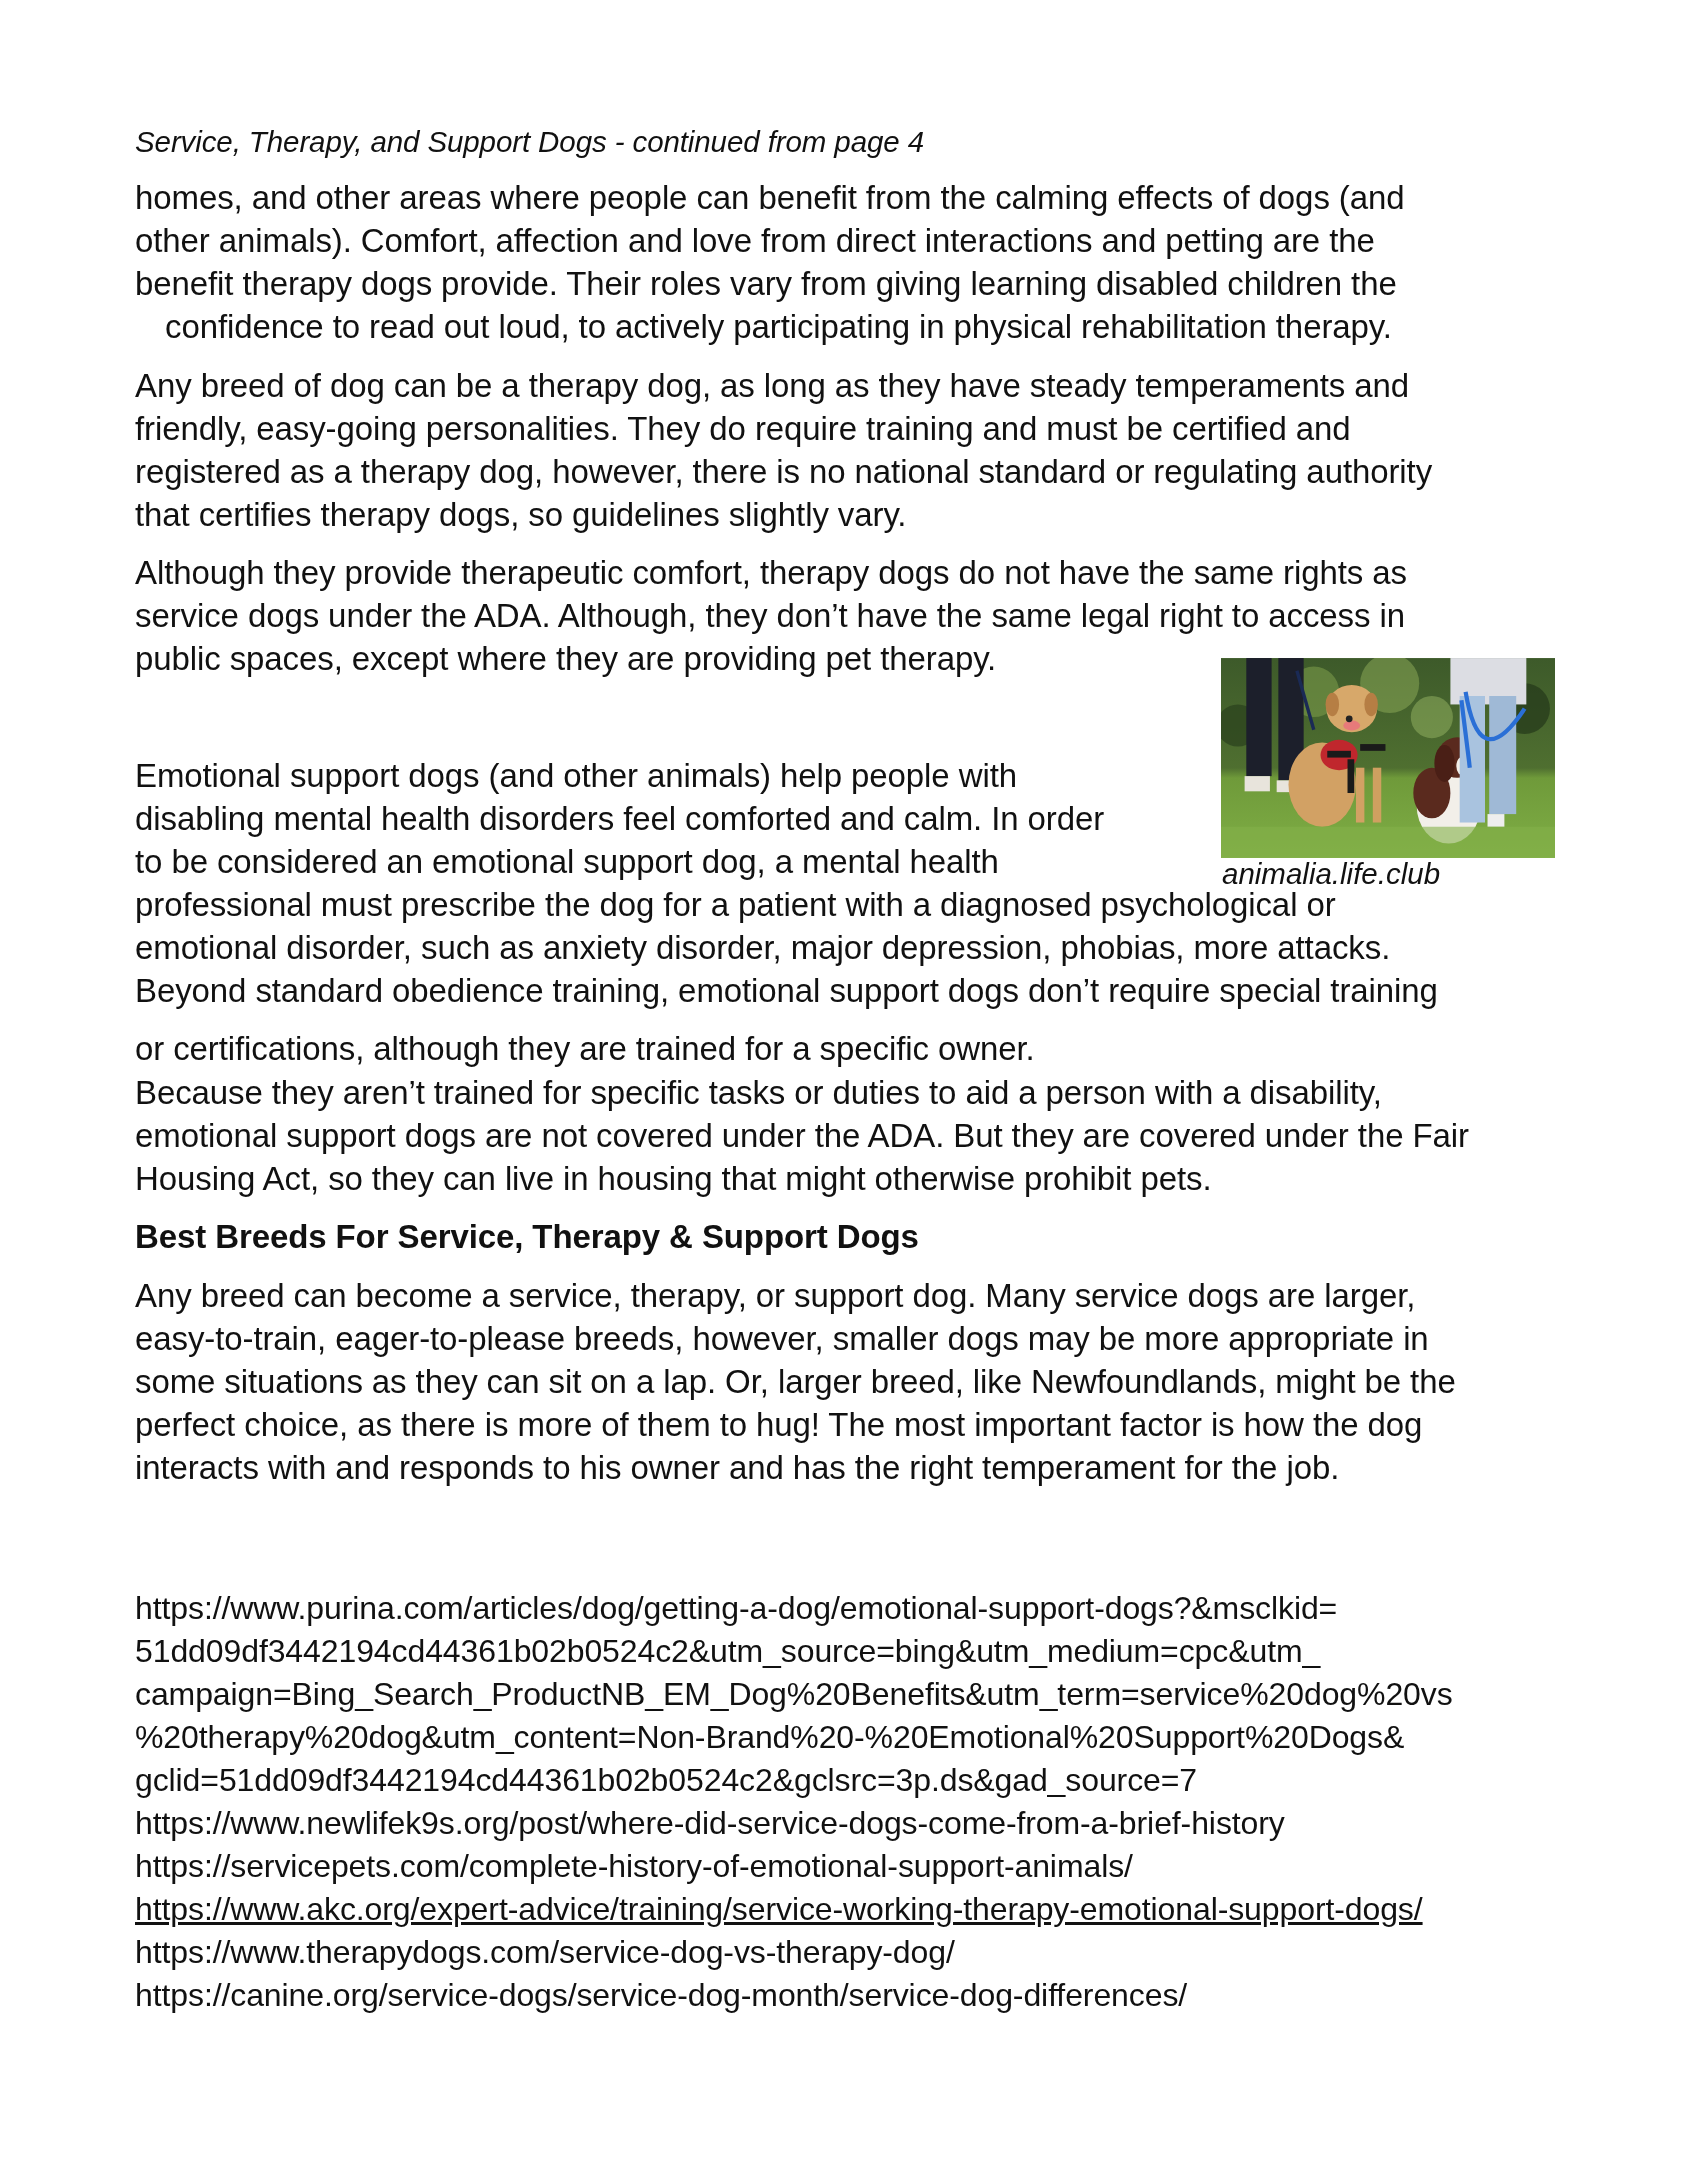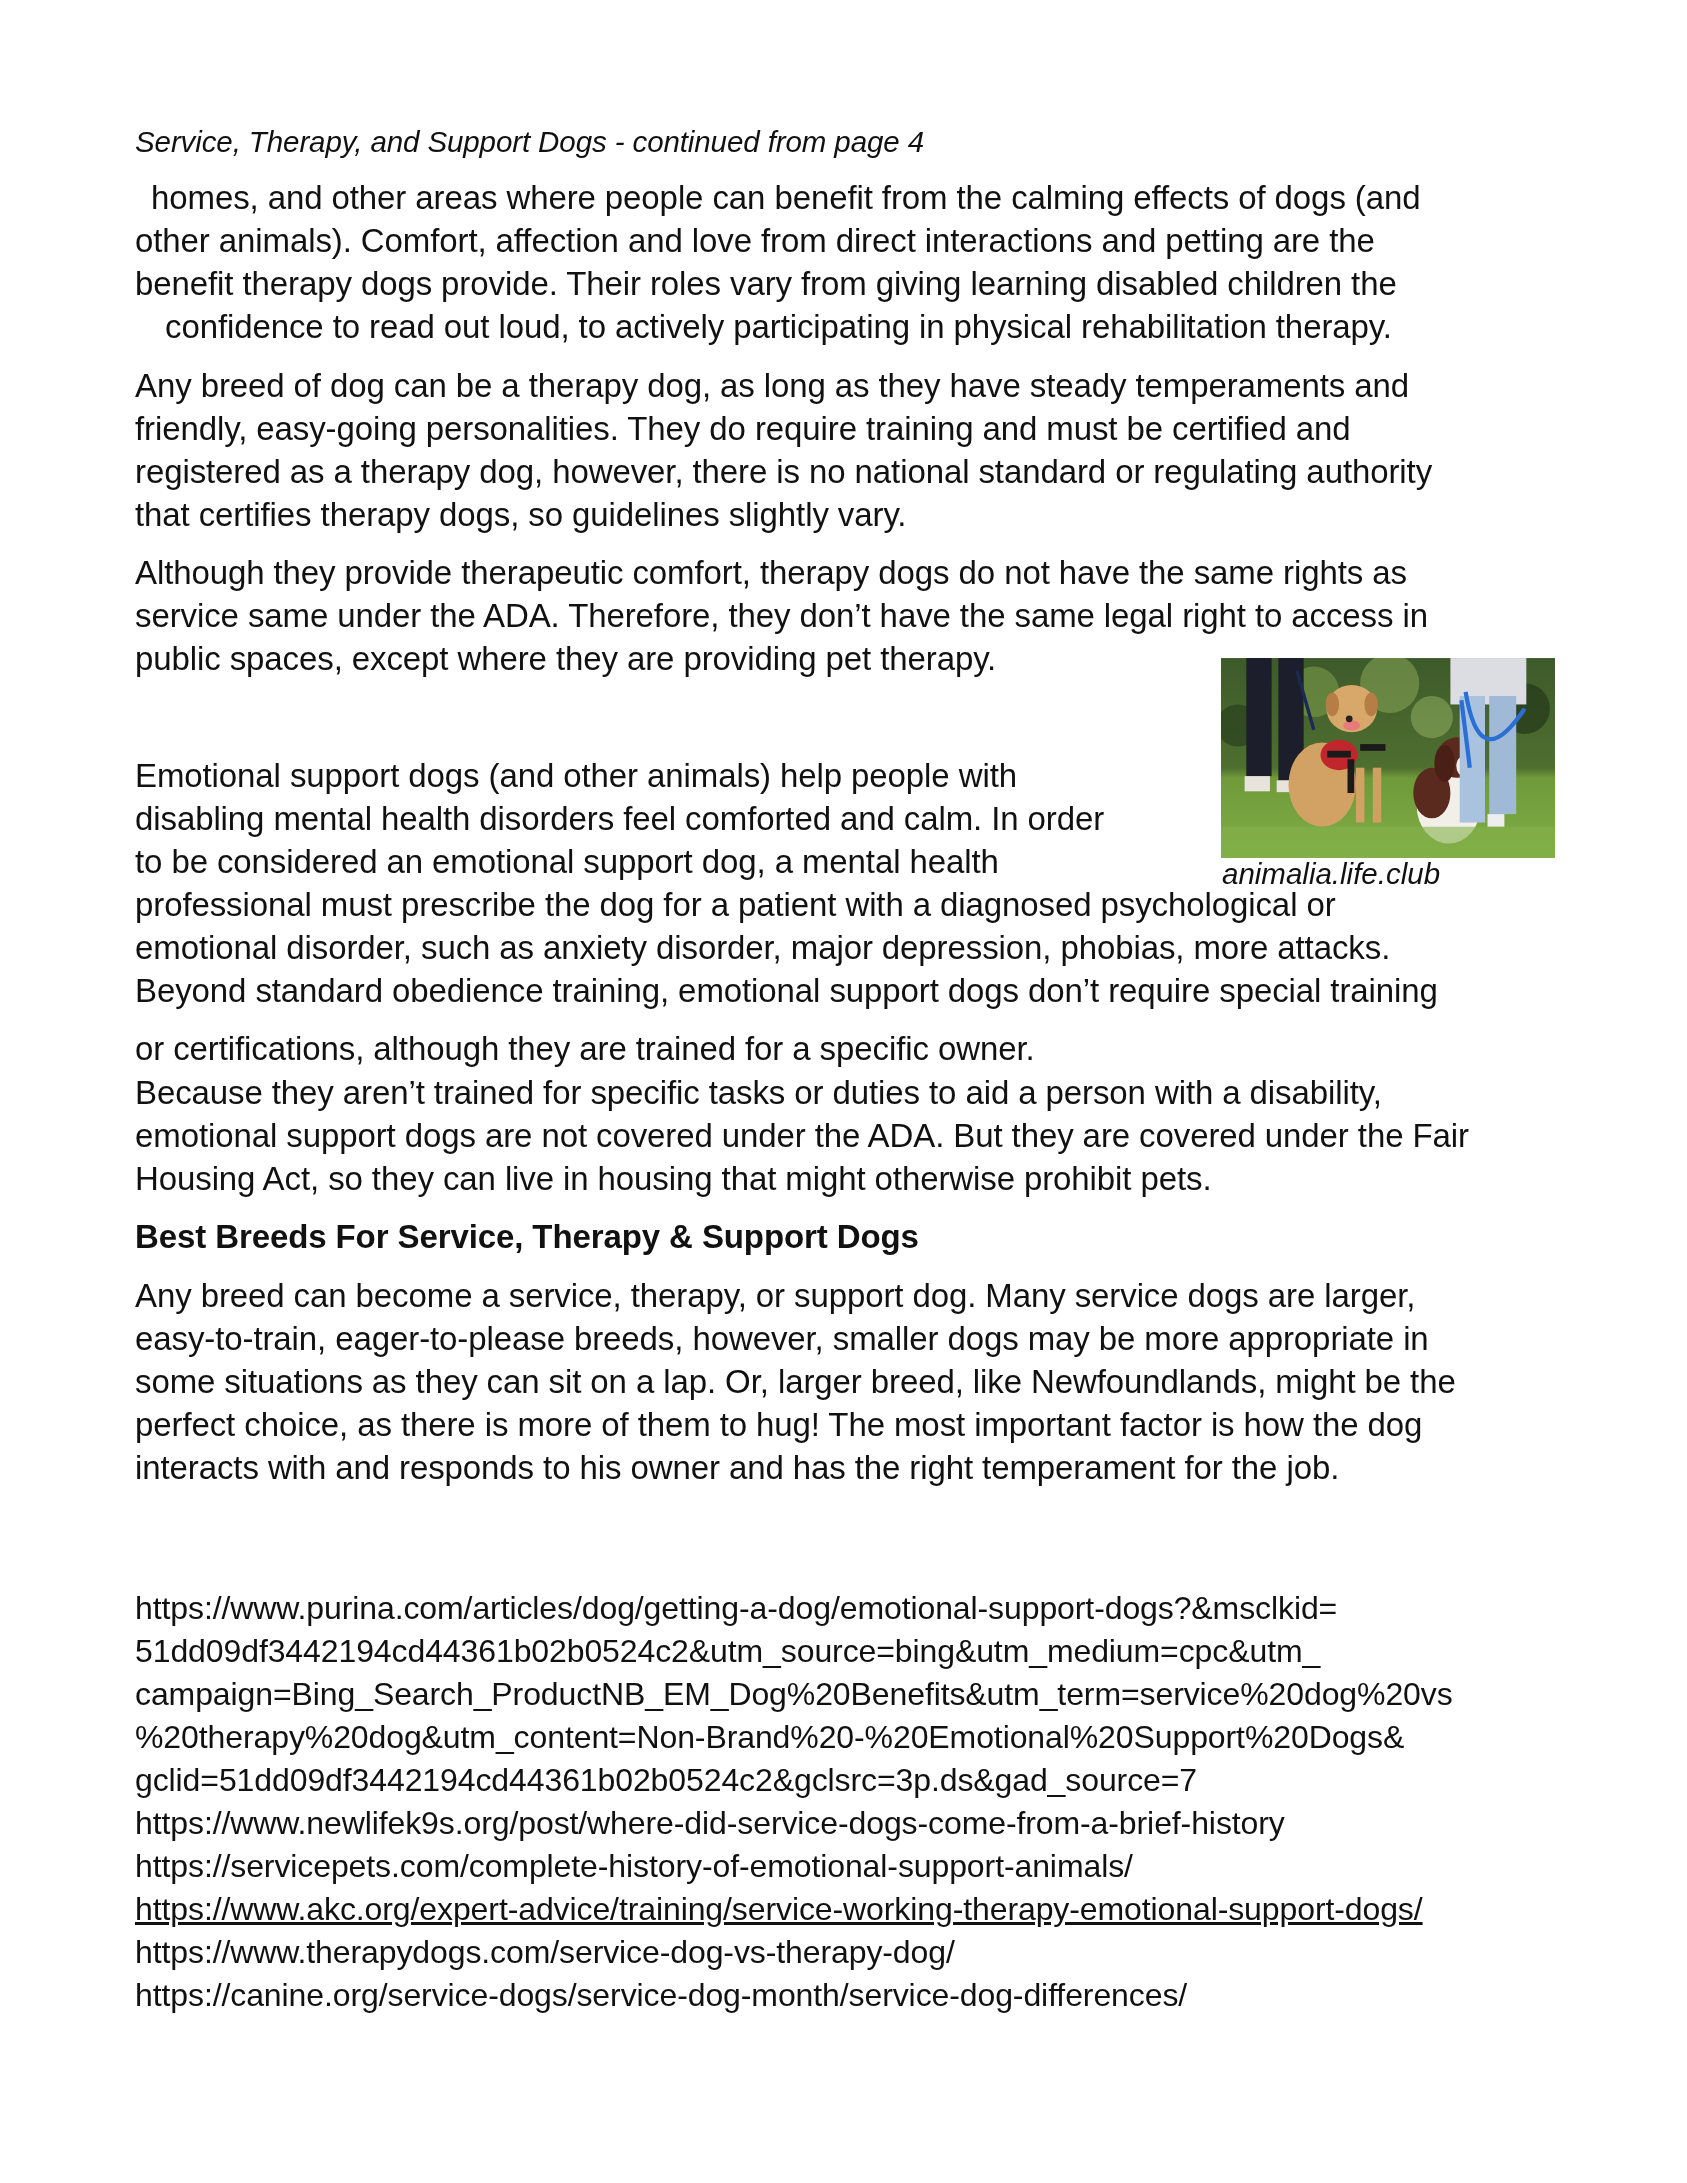--- a/index.html
+++ b/index.html
@@ -15,36 +15,36 @@
   .url { font-size: 32px; }
 </style>
 </head>
 <body>
 
 <div class="page">
 
   <div class="line italic header" style="top:120px;">Service, Therapy, and Support Dogs - continued from page 4</div>
 
   <div>
-    <div class="line" style="top:176px;margin-left:16px;">homes, and other areas where people can benefit from the calming effects of dogs (and</div>
+    <div class="line" style="top:176px;">homes, and other areas where people can benefit from the calming effects of dogs (and</div>
     <div class="line" style="top:219px;">other animals). Comfort, affection and love from direct interactions and petting are the</div>
     <div class="line" style="top:262px;">benefit therapy dogs provide. Their roles vary from giving learning disabled children the</div>
     <div class="line" style="top:305px;margin-left:30px;">confidence to read out loud, to actively participating in physical rehabilitation therapy.</div>
   </div>
 
   <div>
     <div class="line" style="top:364px;">Any breed of dog can be a therapy dog, as long as they have steady temperaments and</div>
     <div class="line" style="top:407px;">friendly, easy-going personalities. They do require training and must be certified and</div>
     <div class="line" style="top:450px;">registered as a therapy dog, however, there is no national standard or regulating authority</div>
     <div class="line" style="top:493px;">that certifies therapy dogs, so guidelines slightly vary.</div>
   </div>
 
   <div>
     <div class="line" style="top:551px;">Although they provide therapeutic comfort, therapy dogs do not have the same rights as</div>
-    <div class="line" style="top:594px;">service same under the ADA. Therefore, they don’t have the same legal right to access in</div>
+    <div class="line" style="top:594px;">service dogs under the ADA. Although, they don’t have the same legal right to access in</div>
     <div class="line" style="top:637px;">public spaces, except where they are providing pet therapy.</div>
   </div>
 
 
   <div>
     <div class="line" style="top:754px;">Emotional support dogs (and other animals) help people with</div>
     <div class="line" style="top:797px;">disabling mental health disorders feel comforted and calm. In order</div>
     <div class="line" style="top:840px;">to be considered an emotional support dog, a mental health</div>
     <div class="line" style="top:883px;">professional must prescribe the dog for a patient with a diagnosed psychological or</div>
     <div class="line" style="top:926px;">emotional disorder, such as anxiety disorder, major depression, phobias, more attacks.</div>

